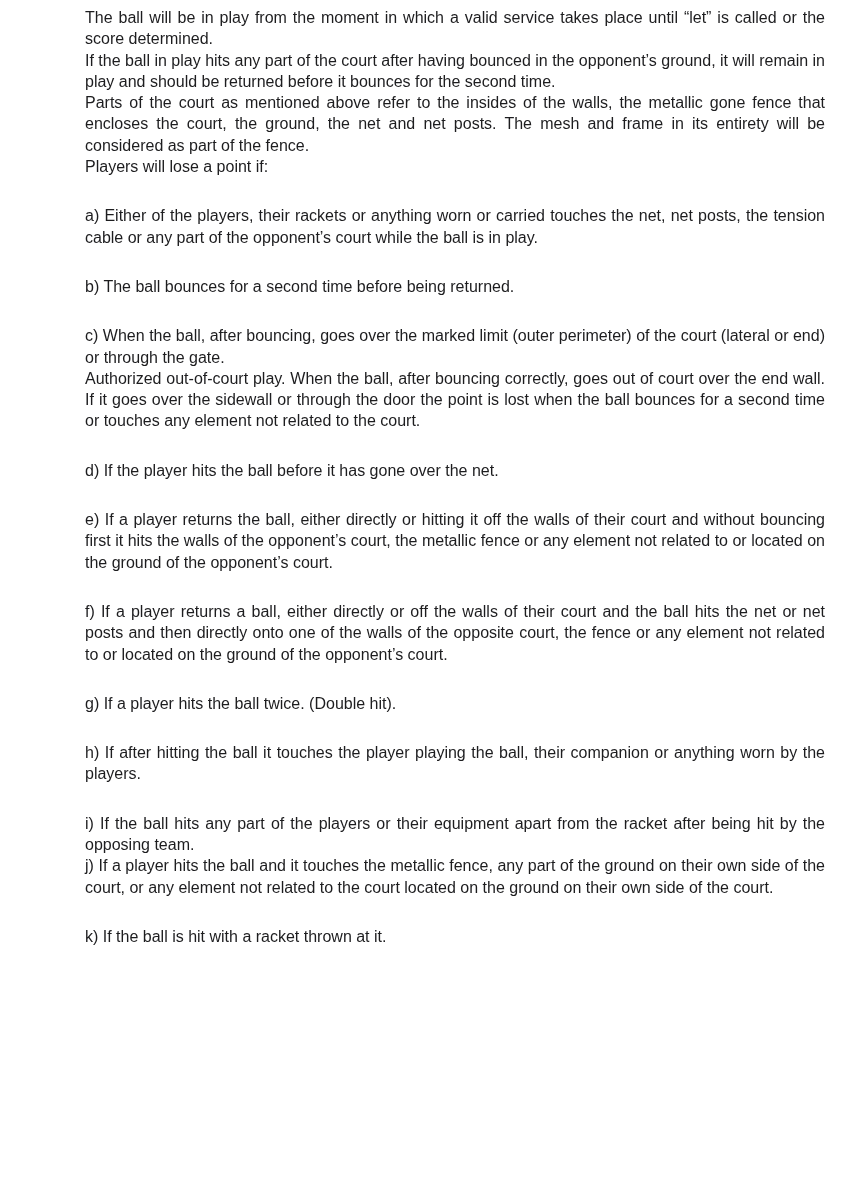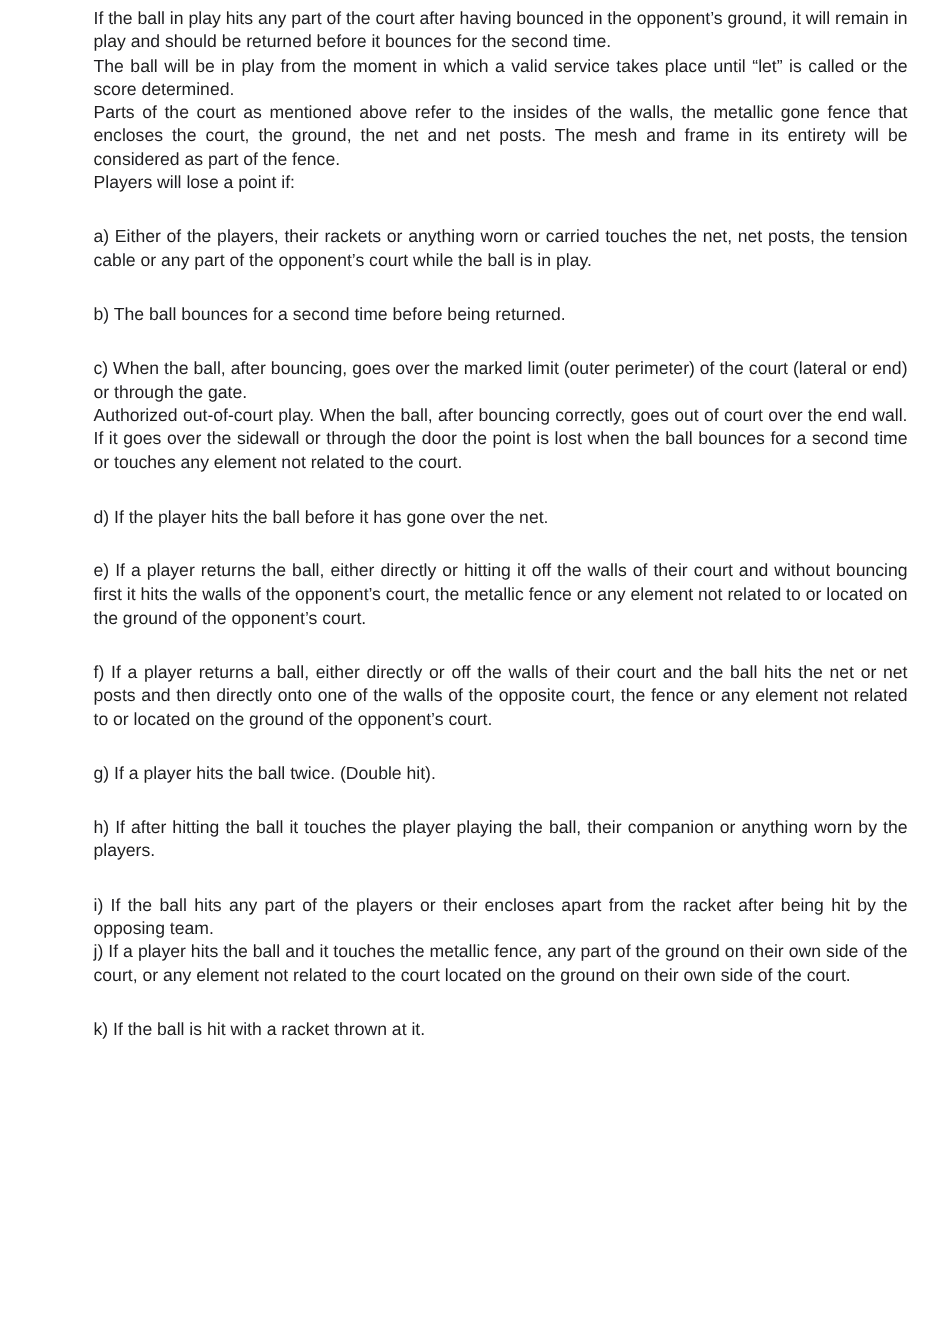--- a/index.html
+++ b/index.html
@@ -63,22 +63,22 @@
     color: #701a75;
     margin-left: 4px;
   }
 </style>
 </head>
 <body>
 
 <div class="page">
   <div class="content">
 
+    <p class="body">The ball will be in play from the moment in which a valid service takes place until “let” is called or the score determined.</p>
     <p class="body">If the ball in play hits any part of the court after having bounced in the opponent’s ground, it will remain in play and should be returned before it bounces for the second time.</p>
-    <p class="body">The ball will be in play from the moment in which a valid service takes place until “let” is called or the score determined.</p>
     <p class="body">Parts of the court as mentioned above refer to the insides of the walls, the metallic gone fence that encloses the court, the ground, the net and net posts. The mesh and frame in its entirety will be considered as part of the fence.</p>
 
 
     <section>
       <p class="body">Players will lose a point if:</p>
 
       <p class="body gap">a) Either of the players, their rackets or anything worn or carried touches the net, net posts, the tension cable or any part of the opponent’s court while the ball is in play.</p>
 
       <p class="body gap">b) The ball bounces for a second time before being returned.</p>
 
@@ -88,21 +88,21 @@
       <p class="body gap">d) If the player hits the ball before it has gone over the net.</p>
 
       <p class="body gap">e) If a player returns the ball, either directly or hitting it off the walls of their court and without bouncing first it hits the walls of the opponent’s court, the metallic fence or any element not related to or located on the ground of the opponent’s court.</p>
 
       <p class="body gap">f) If a player returns a ball, either directly or off the walls of their court and the ball hits the net or net posts and then directly onto one of the walls of the opposite court, the fence or any element not related to or located on the ground of the opponent’s court.</p>
 
       <p class="body gap">g) If a player hits the ball twice. (Double hit).</p>
 
       <p class="body gap">h) If after hitting the ball it touches the player playing the ball, their companion or anything worn by the players.</p>
 
-      <p class="body gap">i) If the ball hits any part of the players or their encloses apart from the racket after being hit by the opposing team.</p>
+      <p class="body gap">i) If the ball hits any part of the players or their equipment apart from the racket after being hit by the opposing team.</p>
       <p class="body">j) If a player hits the ball and it touches the metallic fence, any part of the ground on their own side of the court, or any element not related to the court located on the ground on their own side of the court.</p>
 
       <p class="body gap">k) If the ball is hit with a racket thrown at it.</p>
 
     </section>
   </div>
 
   <footer class="footer">
     <span class="footer-left">EPT Season 2022 Guidelines</span>
     <span class="footer-right">

